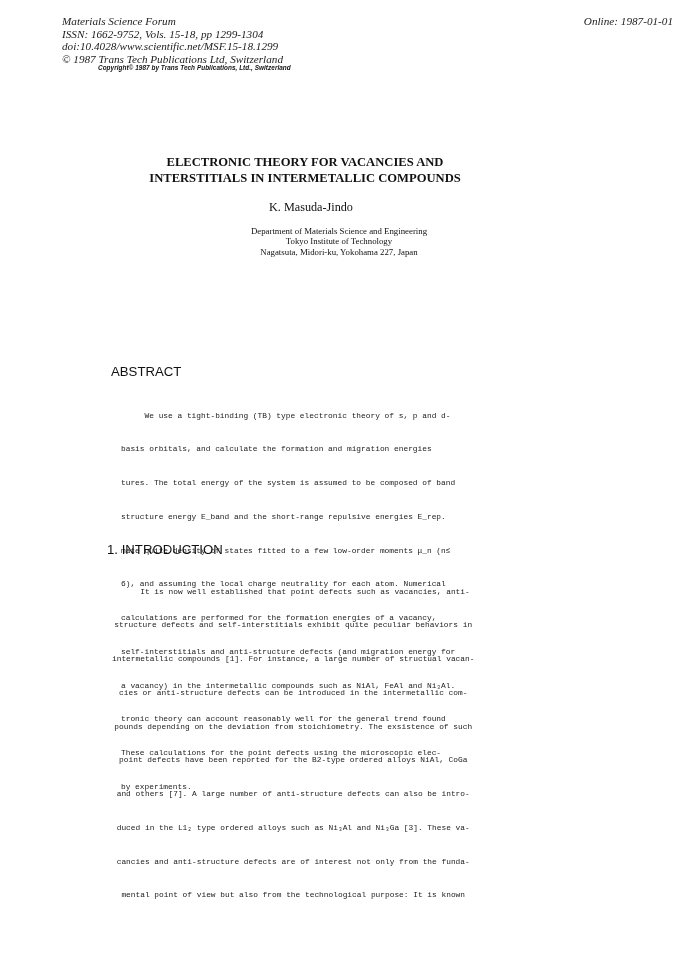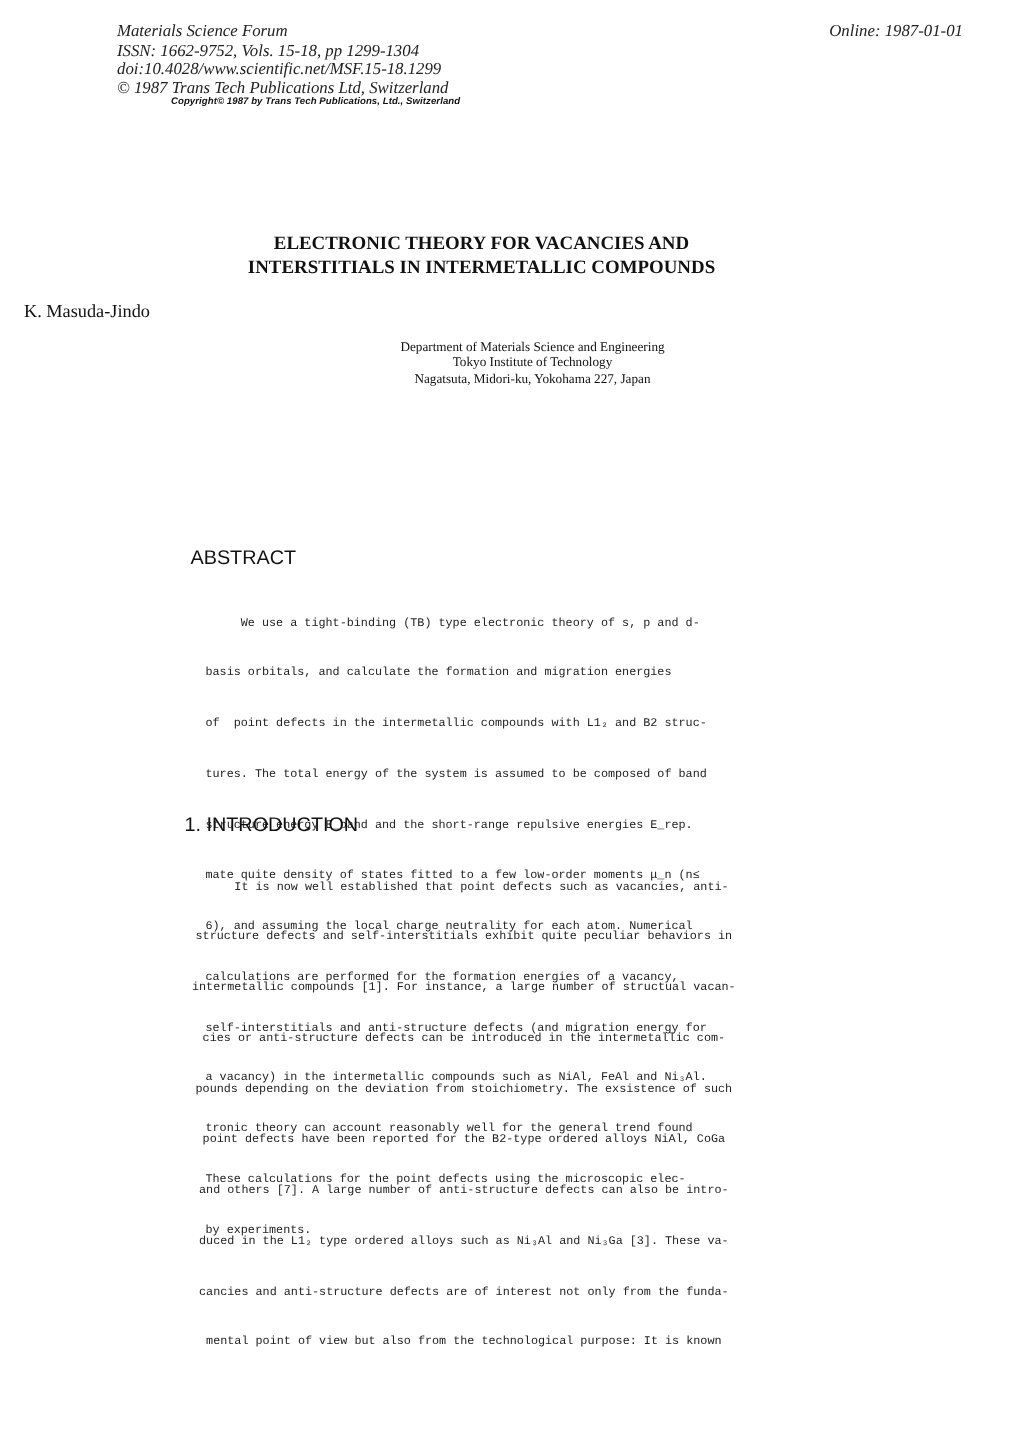--- a/index.html
+++ b/index.html
@@ -1,24 +1,24 @@
 <!DOCTYPE html>
 <html><head>
   <meta charset="utf-8">
   <style>
     html, body { margin: 0; padding: 0; background: #ffffff; }
     body { width: 678px; height: 959px; position: relative; overflow: hidden; color: #111; }
-    .abs { position: absolute; margin-left: 16px; }
+    .abs { position: absolute; }
     .hdr { font-family: "Liberation Serif", serif; font-style: italic; font-size: 11.2px; line-height: 12.5px; color: #222; }
     .hdr-left { left: 62px; top: 15px; }
-    .hdr-right { right: 36px; top: 15px; text-align: center; }
+    .hdr-right { right: 5px; top: 15px; text-align: center; }
     .copyright { left: 98px; top: 64px; font-family: "Liberation Sans", sans-serif; font-weight: bold; font-style: italic; font-size: 6.4px; color: #111; letter-spacing: 0.05px; }
     .title { left: 0; width: 610px; top: 155px; text-align: center; font-family: "Liberation Serif", serif; font-weight: bold; font-size: 12.6px; line-height: 15.5px; color: #111; }
     .title div { white-space: nowrap; }
-    .author { left: 0; width: 622px; top: 200px; text-align: left; font-family: "Liberation Serif", serif; font-size: 12.2px; color: #111; }
+    .author { left: 0; width: 622px; top: 200px; text-align: center; font-family: "Liberation Serif", serif; font-size: 12.2px; color: #111; }
     .affil { left: 0; width: 678px; top: 226px; text-align: center; font-family: "Liberation Serif", serif; font-size: 8.8px; line-height: 10.3px; color: #111; }
     .section-head { font-family: Liberation Sans, sans-serif; font-size: 13.2px; color: #111; }
     .abstract-head { left: 111px; top: 364px; }
     .intro-head { left: 107px; top: 542px; }
     .body-mono { font-family: "Liberation Mono", monospace; font-size: 7.85px; line-height: 11.25px; color: #222; white-space: pre; }
     .abstract-body { left: 121px; top: 387px; }
     .intro-body { left: 112px; top: 563px; text-align: center; }
     .body-mono .line { height: 11.25px; }
   </style>
 </head>
@@ -43,21 +43,20 @@
 <div class="abs affil">
   <div>Department of Materials Science and Engineering</div>
   <div>Tokyo Institute of Technology</div>
   <div>Nagatsuta, Midori-ku, Yokohama 227, Japan</div>
 </div>
 
 <div class="abs section-head abstract-head">ABSTRACT</div>
 <div class="abs body-mono abstract-body">
   <div class="line">     We use a tight-binding (TB) type electronic theory of s, p and d-</div>
   <div class="line">basis orbitals, and calculate the formation and migration energies</div>
-  <div class="line">of  point defects in the intermetallic compounds with L1₂ and B2 struc-</div>
   <div class="line">tures. The total energy of the system is assumed to be composed of band</div>
   <div class="line">structure energy E_band and the short-range repulsive energies E_rep.</div>
   <div class="line">mate quite density of states fitted to a few low-order moments μ_n (n≤</div>
   <div class="line">6), and assuming the local charge neutrality for each atom. Numerical</div>
   <div class="line">calculations are performed for the formation energies of a vacancy,</div>
   <div class="line">self-interstitials and anti-structure defects (and migration energy for</div>
   <div class="line">a vacancy) in the intermetallic compounds such as NiAl, FeAl and Ni₃Al.</div>
   <div class="line">tronic theory can account reasonably well for the general trend found</div>
   <div class="line">These calculations for the point defects using the microscopic elec-</div>
   <div class="line">by experiments.</div>

